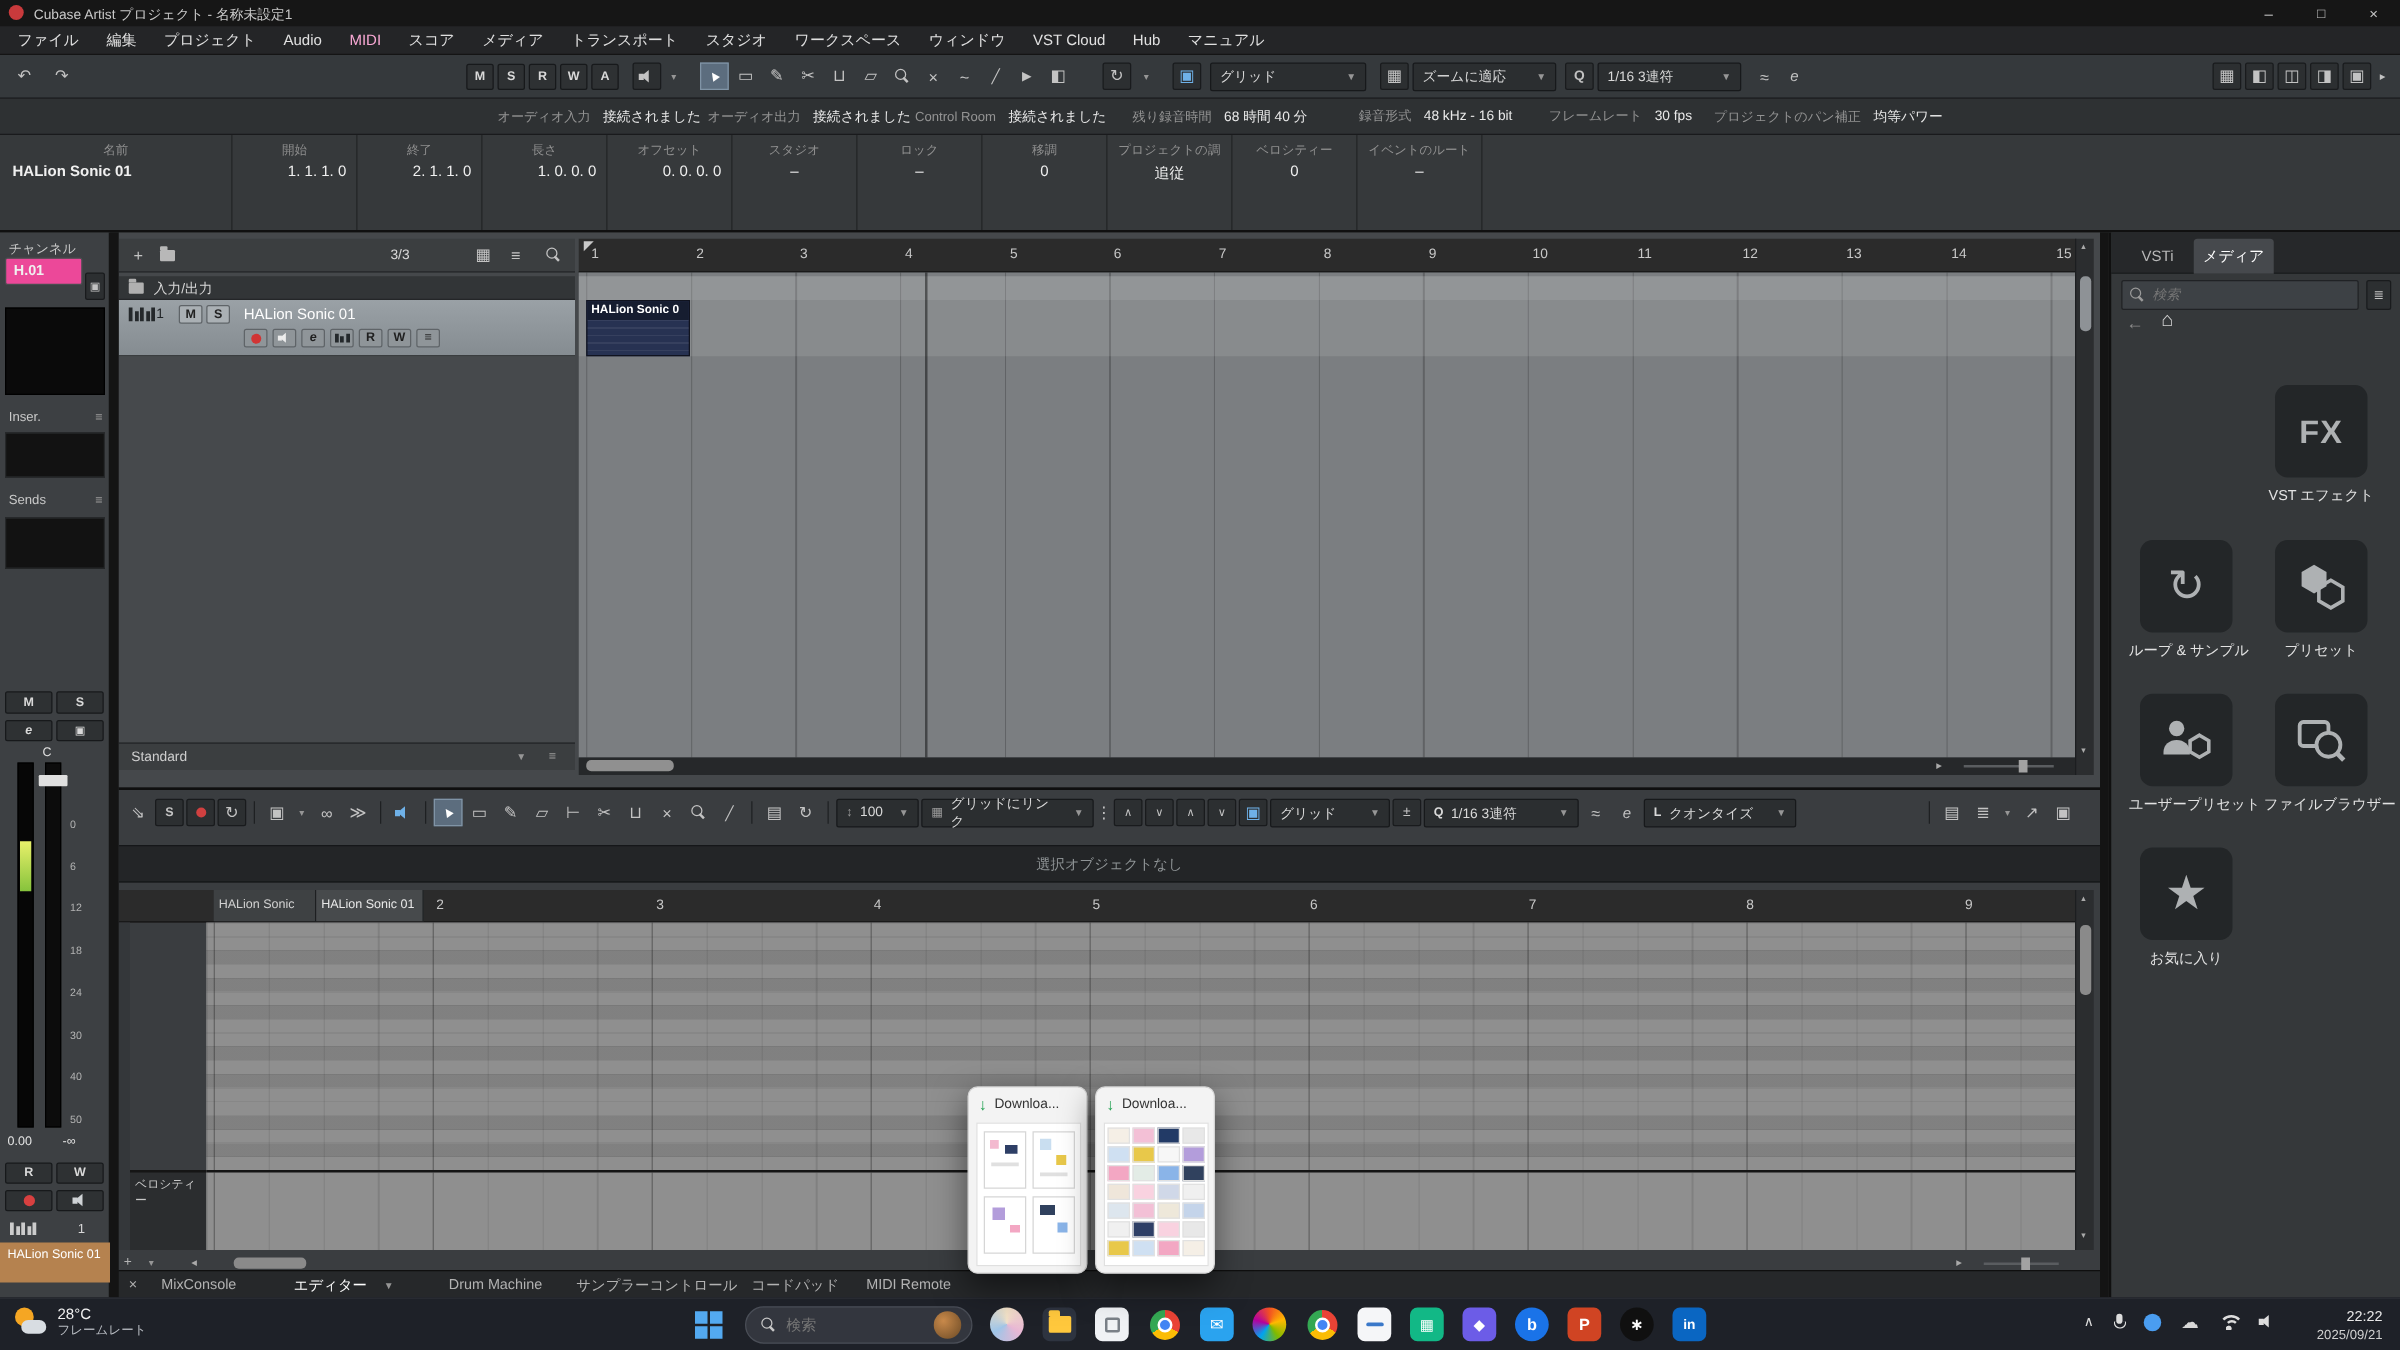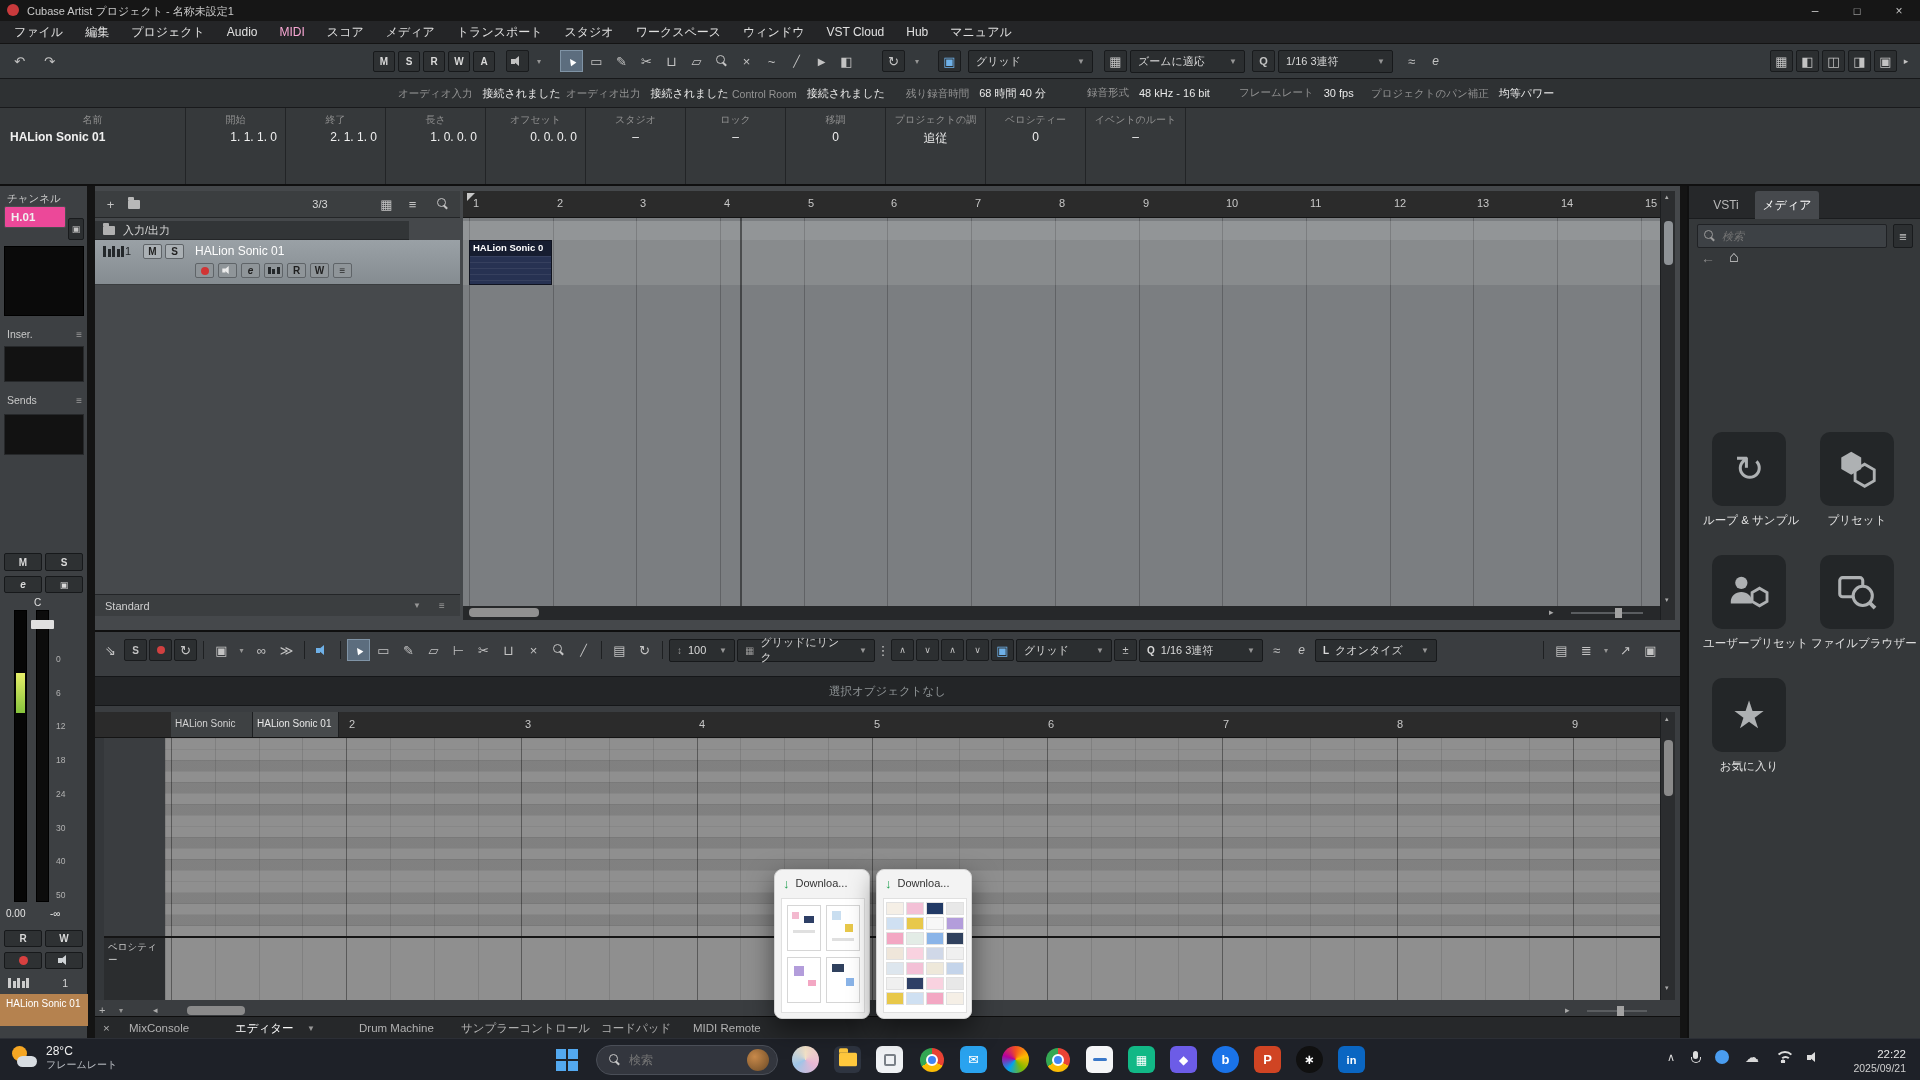--- a/index.html
+++ b/index.html
@@ -311,21 +311,21 @@
         <span class="fold" style="color:#b8b8b8"></span>
       </span>
     <span class="s" style="left:195px;width:60px;text-align:center;font-size:11px;color:#d8d8d8">3/3</span>
     <span class="ib s" style="left:280px">▦</span>
     <span class="ib s" style="left:306px">≡</span>
     <span class="ib s" style="left:336px">
         <span class="mag"></span>
       </span>
   </div>
 
-  <div class="s f" style="left:0;top:35px;width:314px;height:19px;background:#323537;border-bottom:1px solid #242628">
+  <div class="s f" style="left:0;top:35px;width:365px;height:19px;background:#323537;border-bottom:1px solid #242628">
     <span class="fold" style="margin-left:8px;color:#b0b0b0"></span>
     <span style="margin-left:8px;font-size:11px;color:#d6d6d6">入力/出力</span>
   </div>
 
   <div class="s" style="left:0;top:54px;width:365px;height:45px;background:linear-gradient(#9aa1a6,#858c91);border-bottom:1px solid #3a3d3f">
     <span class="pico s" style="left:8px;top:6px;color:#24282b">
         <i style="height:11px"></i>
         <i style="height:8px"></i>
         <i style="height:11px"></i>
         <i style="height:8px"></i>
@@ -411,20 +411,26 @@
     <span class="mtab" style="left:66px;width:64px;background:#46494d;color:#fff">メディア</span>
   </div>
   <div class="s f" style="left:8px;top:38px;width:190px;height:24px;background:#3d4145;border:1px solid #202225;border-radius:2px;padding:0 6px;gap:6px">
     <span class="mag" style="color:#9a9a9a"></span>
     <input style="background: transparent; border: none; color: rgb(200, 200, 200); font-style: italic; font-size: 11px; width: 140px; font-family: inherit;" placeholder="検索">
   </div>
   <span class="ib tb s" style="left:204px;top:38px;width:20px;height:24px;font-size:10px">≣</span>
   <span class="s" style="left:12px;top:64px;color:#8a8a8a;font-size:14px">←</span>
   <span class="s" style="left:40px;top:62px;color:#d2d2d2;font-size:16px">⌂</span>
 
+  <div class="tile" style="left:122px;top:122px">
+    <div class="tbox">
+        <span style="font-size:26px;font-weight:bold;letter-spacing:1px">FX</span>
+      </div>
+    <div class="tlabel">VST エフェクト</div>
+  </div>
   <div class="tile" style="left:14px;top:246px">
     <div class="tbox">
         <span style="font-size:36px;line-height:1">↻</span>
       </div>
     <div class="tlabel">ループ &amp; サンプル</div>
   </div>
   <div class="tile" style="left:122px;top:246px">
     <div class="tbox">
         <svg viewBox="0 0 24 24" width="46" height="46" fill="#aeb1b3">
           <polygon points="9,3 14.2,6 14.2,12 9,15 3.8,12 3.8,6"></polygon>

